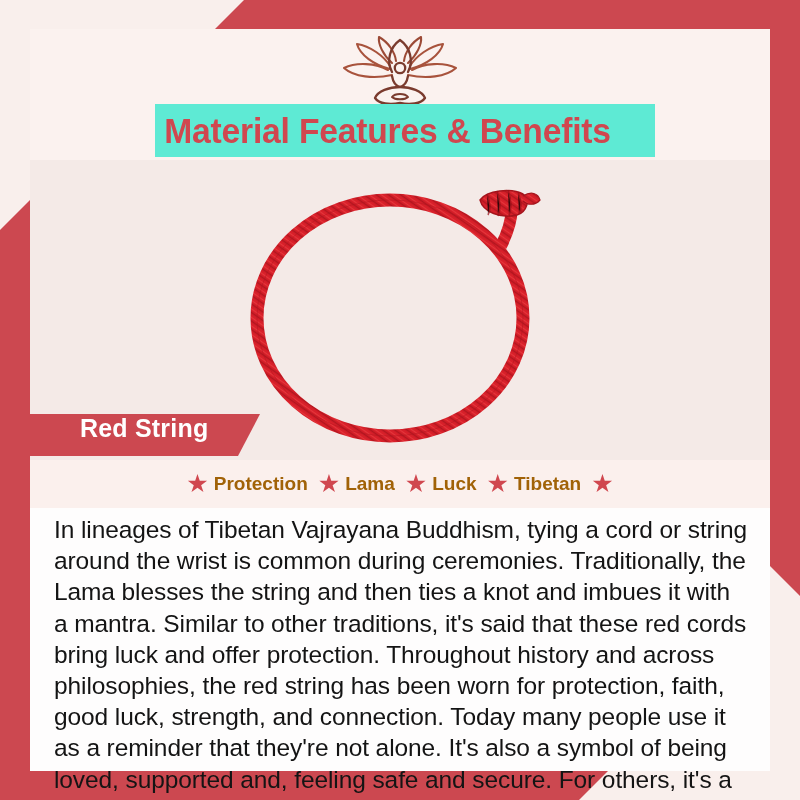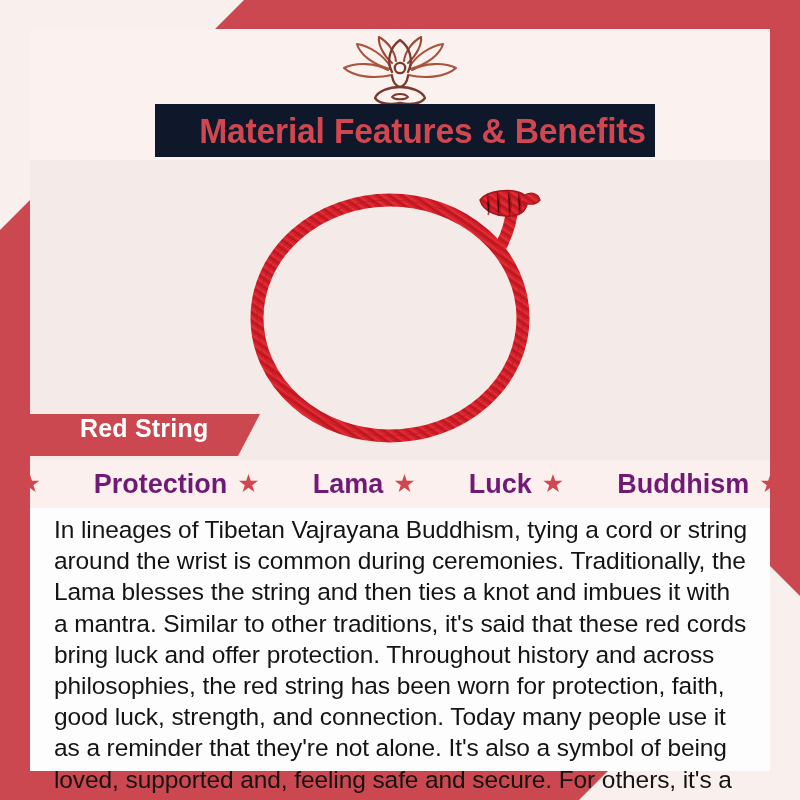--- a/index.html
+++ b/index.html
@@ -49,22 +49,22 @@
     font-family:"Liberation Serif", serif;
     font-size:13.5px;
     letter-spacing:2.6px;
     color:#3b2b28;
     margin-top:2px;
   }
 
   #title-banner {
     position:absolute; left:155px; top:104px;
     width:500px; height:53px;
-    background:#0f172a;
-    display:flex; align-items:center; justify-content:flex-end;
+    background:#5eead4;
+    display:flex; align-items:center; justify-content:flex-start;
     z-index:6;
   }
   #title-text {
     font-family:"Liberation Sans Narrow","Liberation Sans", sans-serif;
     font-weight:bold;
     font-size:35px;
     color:#d0474f;
     letter-spacing:-0.2px;
     transform:scaleX(0.96);
   }
@@ -112,24 +112,23 @@
   }
   .star-icon {
     color:#d0474f;
     font-size:25px;
     line-height:1;
     position:relative; top:-1px;
   }
   .benefit-label {
     font-family:"Liberation Sans Narrow","Liberation Sans", sans-serif;
     font-weight:bold;
-    font-size:27px;
-    color:#701a75;
+    font-size:19px;
+    color:#a16207;
     white-space:nowrap;
-    margin-left:48px;
   }
 
   
   #body-panel {
     position:absolute; left:30px; top:508px;
     width:740px; height:263px;
     background:#fefdfd;
     padding:6px 22px 0 24px;
   }
   #body-text {
@@ -225,21 +224,21 @@
     <span class="benefit">
       <span class="star-icon">★</span>
       <span class="benefit-label">Lama</span>
     </span>
     <span class="benefit">
       <span class="star-icon">★</span>
       <span class="benefit-label">Luck</span>
     </span>
     <span class="benefit">
       <span class="star-icon">★</span>
-      <span class="benefit-label">Buddhism</span>
+      <span class="benefit-label">Tibetan</span>
     </span>
     <span class="benefit">
       <span class="star-icon">★</span>
     </span>
   </div>
 
   <div id="body-panel">
     <p id="body-text">In lineages of Tibetan Vajrayana Buddhism, tying a cord or string around the wrist is common during ceremonies. Traditionally, the Lama blesses the string and then ties a knot and imbues it with a mantra. Similar to other traditions, it's said that these red cords bring luck and offer protection. Throughout history and across philosophies, the red string has been worn for protection, faith, good luck, strength, and connection. Today many people use it as a reminder that they're not alone. It's also a symbol of being loved, supported and, feeling safe and secure. For others, it's a prompt to stay positive while facing any adversity.</p>
   </div>
 

